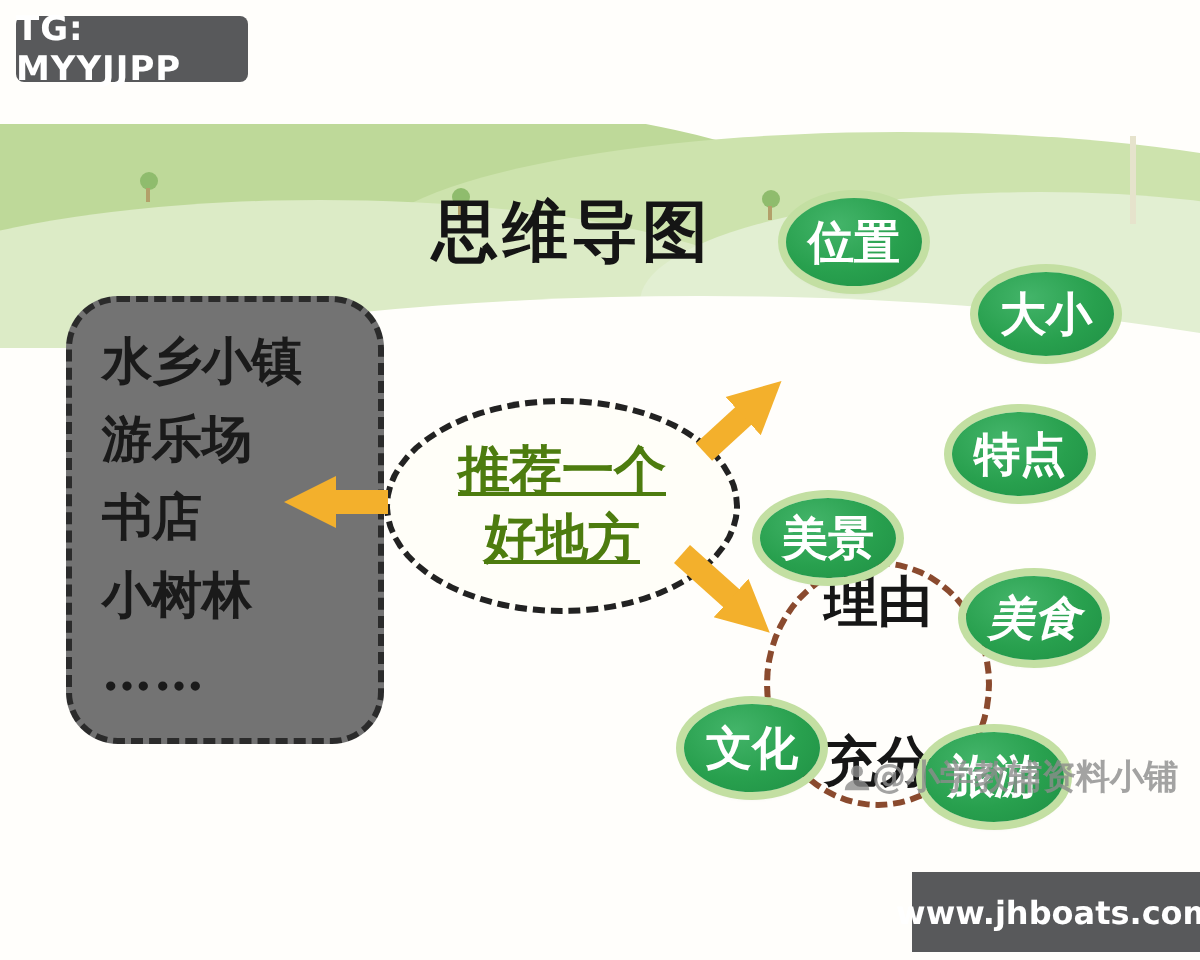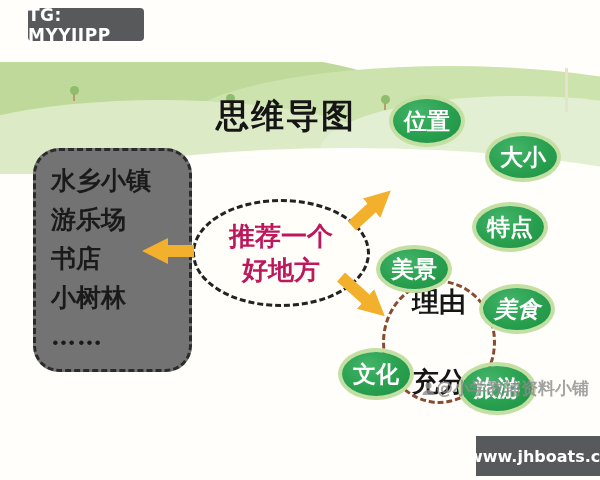--- a/index.html
+++ b/index.html
@@ -15,21 +15,21 @@
   .b3{left:-80px;top:38px;width:480px;height:120px;background:#dcebc6;}
   .b4{left:320px;top:34px;width:400px;height:110px;background:#e2efd2;}
   .bcut{left:-100px;top:86px;width:900px;height:220px;background:#fffefb;z-index:1;}
   .tree{position:absolute;width:10px;height:16px;z-index:2;}
   .tree .crown{position:absolute;left:0;top:0;width:9px;height:9px;border-radius:50%;background:#8fbc6d;}
   .tree .trunk{position:absolute;left:3px;top:8px;width:2px;height:7px;background:#b3a06a;}
   .pole{position:absolute;left:565px;top:6px;width:3px;height:44px;background:#e6e3cc;z-index:0;}
 
   
   .badge{position:absolute;background:#58595b;color:#fff;display:flex;
-         align-items:center;justify-content:center;font-weight:bold;margin-left:20px;}
+         align-items:center;justify-content:center;font-weight:bold;}
   .tg-badge{left:8px;top:8px;width:116px;height:33px;border-radius:4px;
             font-size:17px;letter-spacing:.5px;z-index:9;}
   .www-badge{left:456px;top:436px;width:144px;height:40px;font-size:16px;
              font-weight:bold;z-index:9;}
 
   .title{position:absolute;left:216px;top:94px;font-size:33px;font-weight:bold;
          color:#151515;z-index:5;letter-spacing:2px;}
 
   
   .examples-box{position:absolute;left:33px;top:148px;width:138px;height:208px;
@@ -37,21 +37,21 @@
       padding:10px 0 0 15px;box-sizing:content-box;}
   .box-item{font-family:"DejaVu Serif",serif;font-weight:bold;color:#1a1a1a;
       font-size:25px;line-height:39px;white-space:nowrap;}
   .box-item.dots{letter-spacing:1px;}
 
   
   .center-ellipse{position:absolute;left:192px;top:199px;width:172px;height:102px;
       border:3.5px dashed #222;border-radius:50%;background:#fffef8;z-index:4;
       display:flex;flex-direction:column;align-items:center;justify-content:center;}
   .center-ellipse div{font-family:"DejaVu Serif",serif;font-weight:bold;
-      font-size:26px;line-height:34px;color:#be185d;}
+      font-size:26px;line-height:34px;color:#4d7c0f;text-decoration:underline;}
 
   
   .dashed-circle{position:absolute;border:3px dashed #8a4a2e;border-radius:50%;
       display:flex;flex-direction:column;align-items:center;justify-content:center;z-index:3;}
   .circle-intro{left:392px;top:140px;width:112px;height:104px;}
   .circle-reason{left:382px;top:280px;width:108px;height:118px;gap:44px;}
   .dashed-circle div{font-family:"DejaVu Serif",serif;font-weight:bold;
       font-size:27px;line-height:36px;color:#161616;}
 
   

